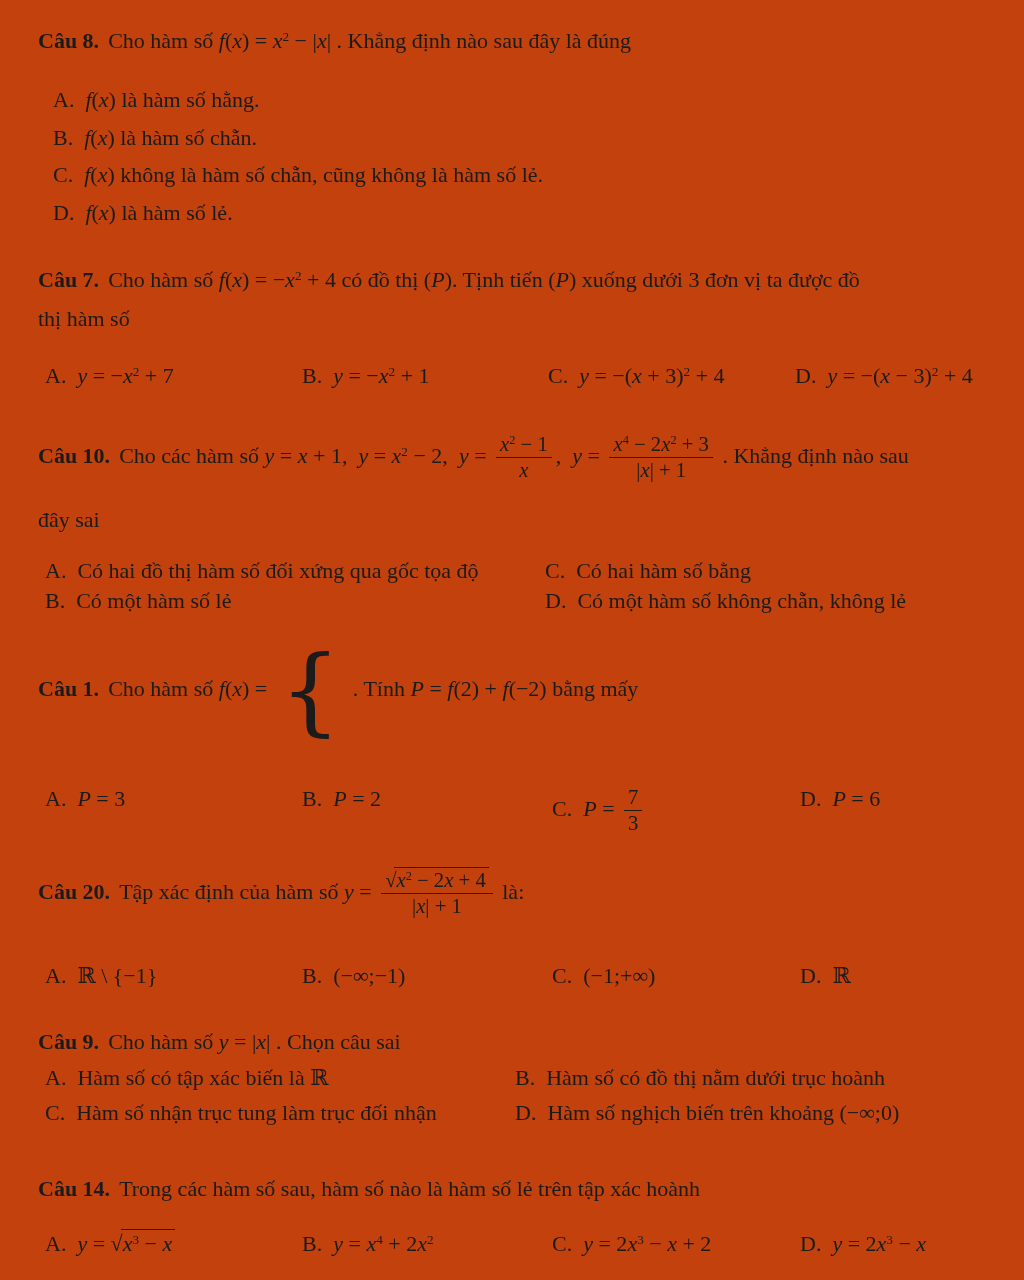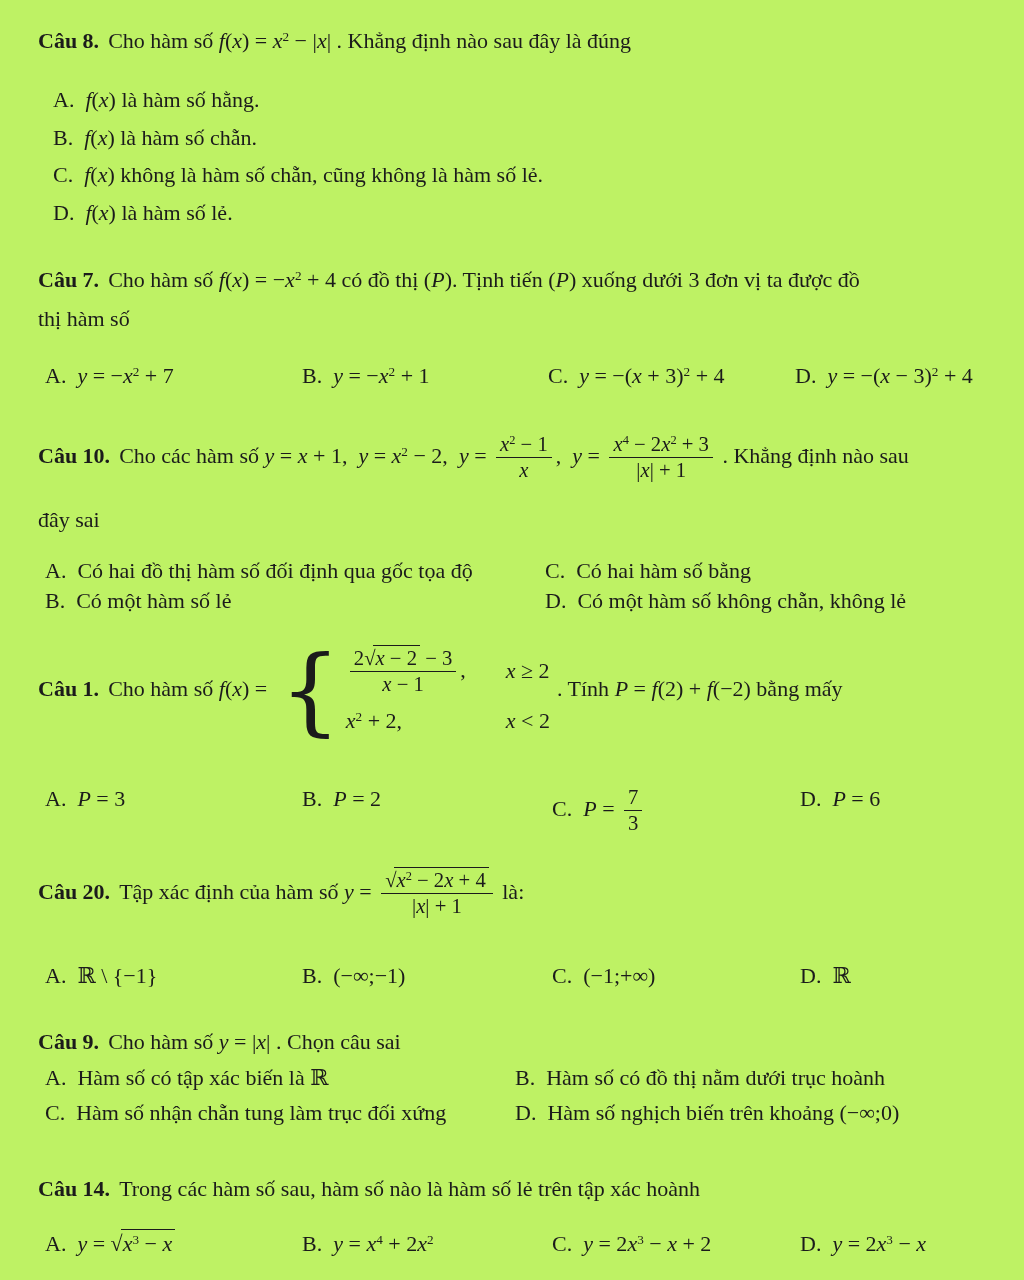--- a/index.html
+++ b/index.html
@@ -1,17 +1,17 @@
 <!DOCTYPE html>
 <html><head>
 <meta charset="utf-8">
 <style>
   html, body { margin:0; padding:0; background:#ffffff; }
   .page {
-    position:relative; width:1024px; height:1280px; background:#bef264;
+    position:relative; width:1024px; height:1280px; background:#c2410c;
     color:#1b1b1b; font-family:"Liberation Serif","DejaVu Serif",serif;
     font-size:22px; overflow:hidden;
   }
   section { position:absolute; left:0; top:0; width:100%; height:0; overflow:visible; }
   .stem { position:absolute; white-space:nowrap; line-height:1.3; }
   .qlabel { font-weight:700; margin-right:9px; }
   .opt { position:absolute; white-space:nowrap; line-height:1.3; }
   .olabel { margin-right:11px; }
   i { font-style:italic; }
   sup { font-size:0.6em; vertical-align:0.55em; line-height:0; }
@@ -78,50 +78,37 @@
       <b class="qlabel">Câu 10.</b><span>Cho các hàm số <i>y</i> = <i>x</i> + 1, <i>y</i> = <i>x</i><sup>2</sup> − 2, <i>y</i> = <span class="fr">
             <span class="fn"><i>x</i><sup>2</sup> − 1</span>
             <span class="fd"><i>x</i></span>
           </span>, <i>y</i> = <span class="fr">
             <span class="fn"><i>x</i><sup>4</sup> − 2<i>x</i><sup>2</sup> + 3</span>
             <span class="fd">|<i>x</i>| + 1</span>
           </span> . Khẳng định nào sau</span>
     </div>
     <div class="stem" style="left:38px; top:506px">đây sai</div>
     <div class="opt" style="left:45px; top:557px">
-      <span class="olabel">A.</span><span>Có hai đồ thị hàm số đối định qua gốc tọa độ</span>
+      <span class="olabel">A.</span><span>Có hai đồ thị hàm số đối xứng qua gốc tọa độ</span>
     </div>
     <div class="opt" style="left:45px; top:587px">
       <span class="olabel">B.</span><span>Có một hàm số lẻ</span>
     </div>
     <div class="opt" style="left:545px; top:557px">
       <span class="olabel">C.</span><span>Có hai hàm số bằng</span>
     </div>
     <div class="opt" style="left:545px; top:587px">
       <span class="olabel">D.</span><span>Có một hàm số không chẵn, không lẻ</span>
     </div>
   </section>
 
   <section>
     <div class="stem" style="left:38px; top:645px">
       <b class="qlabel">Câu 1.</b><span>Cho hàm số <i>f</i>(<i>x</i>) = <span class="cases">
             <span class="brace">{</span>
-            <span class="crows">
-              <span class="crow">
-                <span class="cexp"><span class="fr">
-                    <span class="fn">2<span class="rt">√</span><span class="ov"><i>x</i> − 2</span> − 3</span>
-                    <span class="fd"><i>x</i> − 1</span>
-                  </span>,</span>
-                <span class="cond"><i>x</i> ≥ 2</span>
-              </span>
-              <span class="crow">
-                <span class="cexp"><i>x</i><sup>2</sup> + 2,</span>
-                <span class="cond"><i>x</i> &lt; 2</span>
-              </span>
-            </span>
           </span>. Tính <i>P</i> = <i>f</i>(2) + <i>f</i>(−2) bằng mấy</span>
     </div>
     <div class="opt" style="left:45px; top:785px">
       <span class="olabel">A.</span><span><i>P</i> = 3</span>
     </div>
     <div class="opt" style="left:302px; top:785px">
       <span class="olabel">B.</span><span><i>P</i> = 2</span>
     </div>
     <div class="opt" style="left:552px; top:785px">
       <span class="olabel">C.</span><span><i>P</i> = <span class="fr">
@@ -159,21 +146,21 @@
     <div class="stem" style="left:38px; top:1028px">
       <b class="qlabel">Câu 9.</b><span>Cho hàm số <i>y</i> = |<i>x</i>| . Chọn câu sai</span>
     </div>
     <div class="opt" style="left:45px; top:1064px">
       <span class="olabel">A.</span><span>Hàm số có tập xác biến là ℝ</span>
     </div>
     <div class="opt" style="left:515px; top:1064px">
       <span class="olabel">B.</span><span>Hàm số có đồ thị nằm dưới trục hoành</span>
     </div>
     <div class="opt" style="left:45px; top:1099px">
-      <span class="olabel">C.</span><span>Hàm số nhận chẵn tung làm trục đối xứng</span>
+      <span class="olabel">C.</span><span>Hàm số nhận trục tung làm trục đối nhận</span>
     </div>
     <div class="opt" style="left:515px; top:1099px">
       <span class="olabel">D.</span><span>Hàm số nghịch biến trên khoảng (−∞;0)</span>
     </div>
   </section>
 
   <section>
     <div class="stem" style="left:38px; top:1175px">
       <b class="qlabel">Câu 14.</b><span>Trong các hàm số sau, hàm số nào là hàm số lẻ trên tập xác hoành</span>
     </div>

